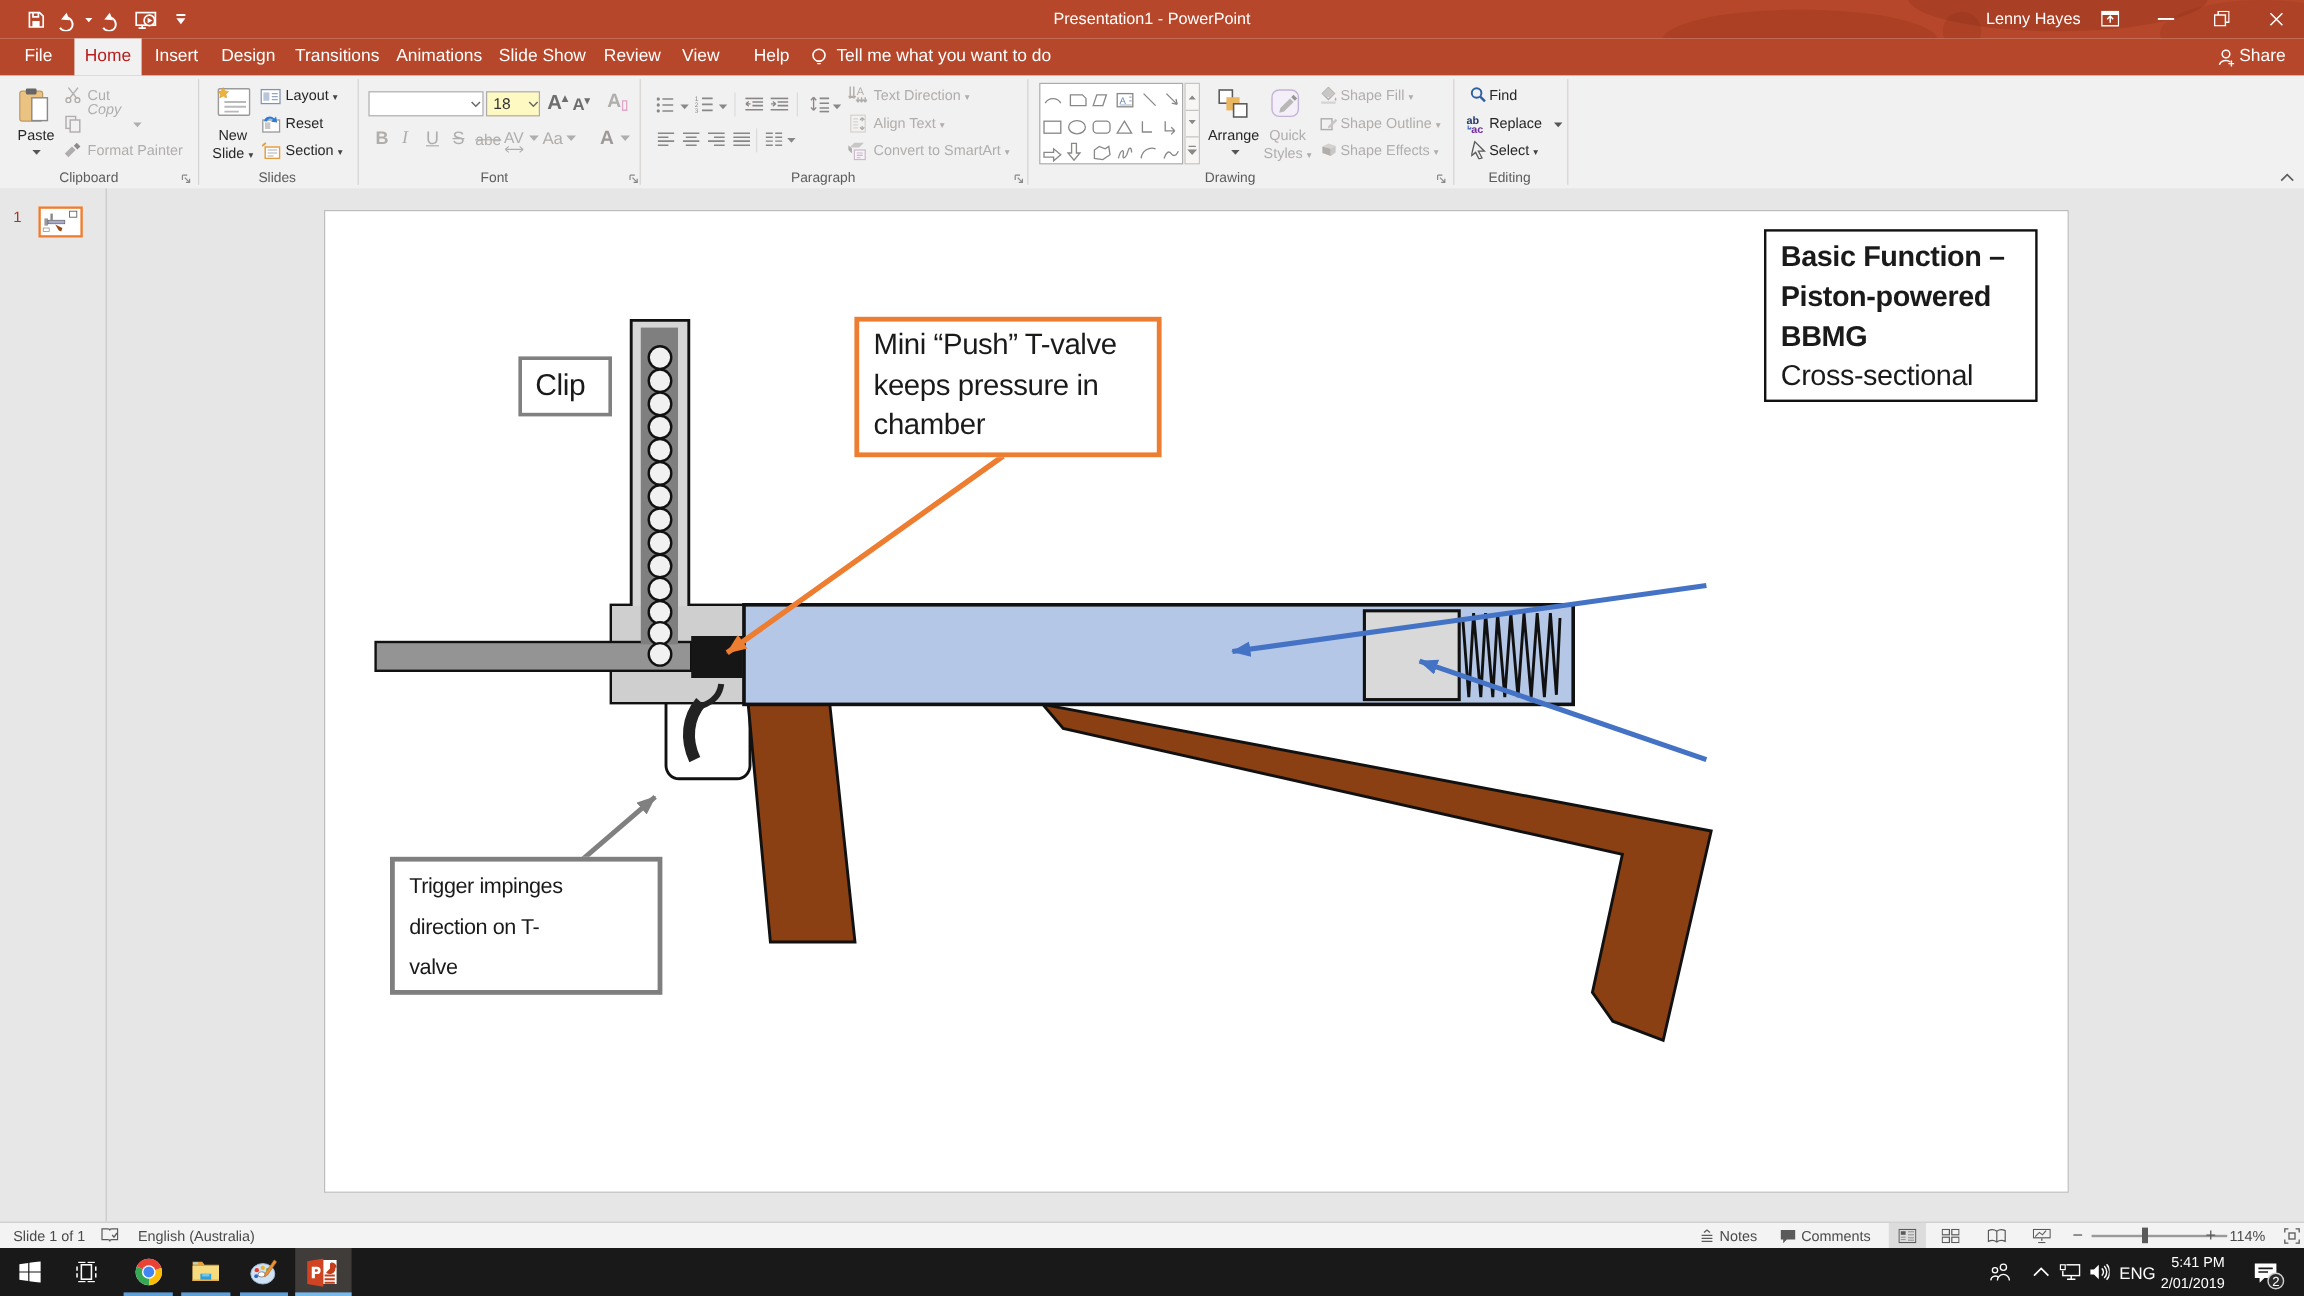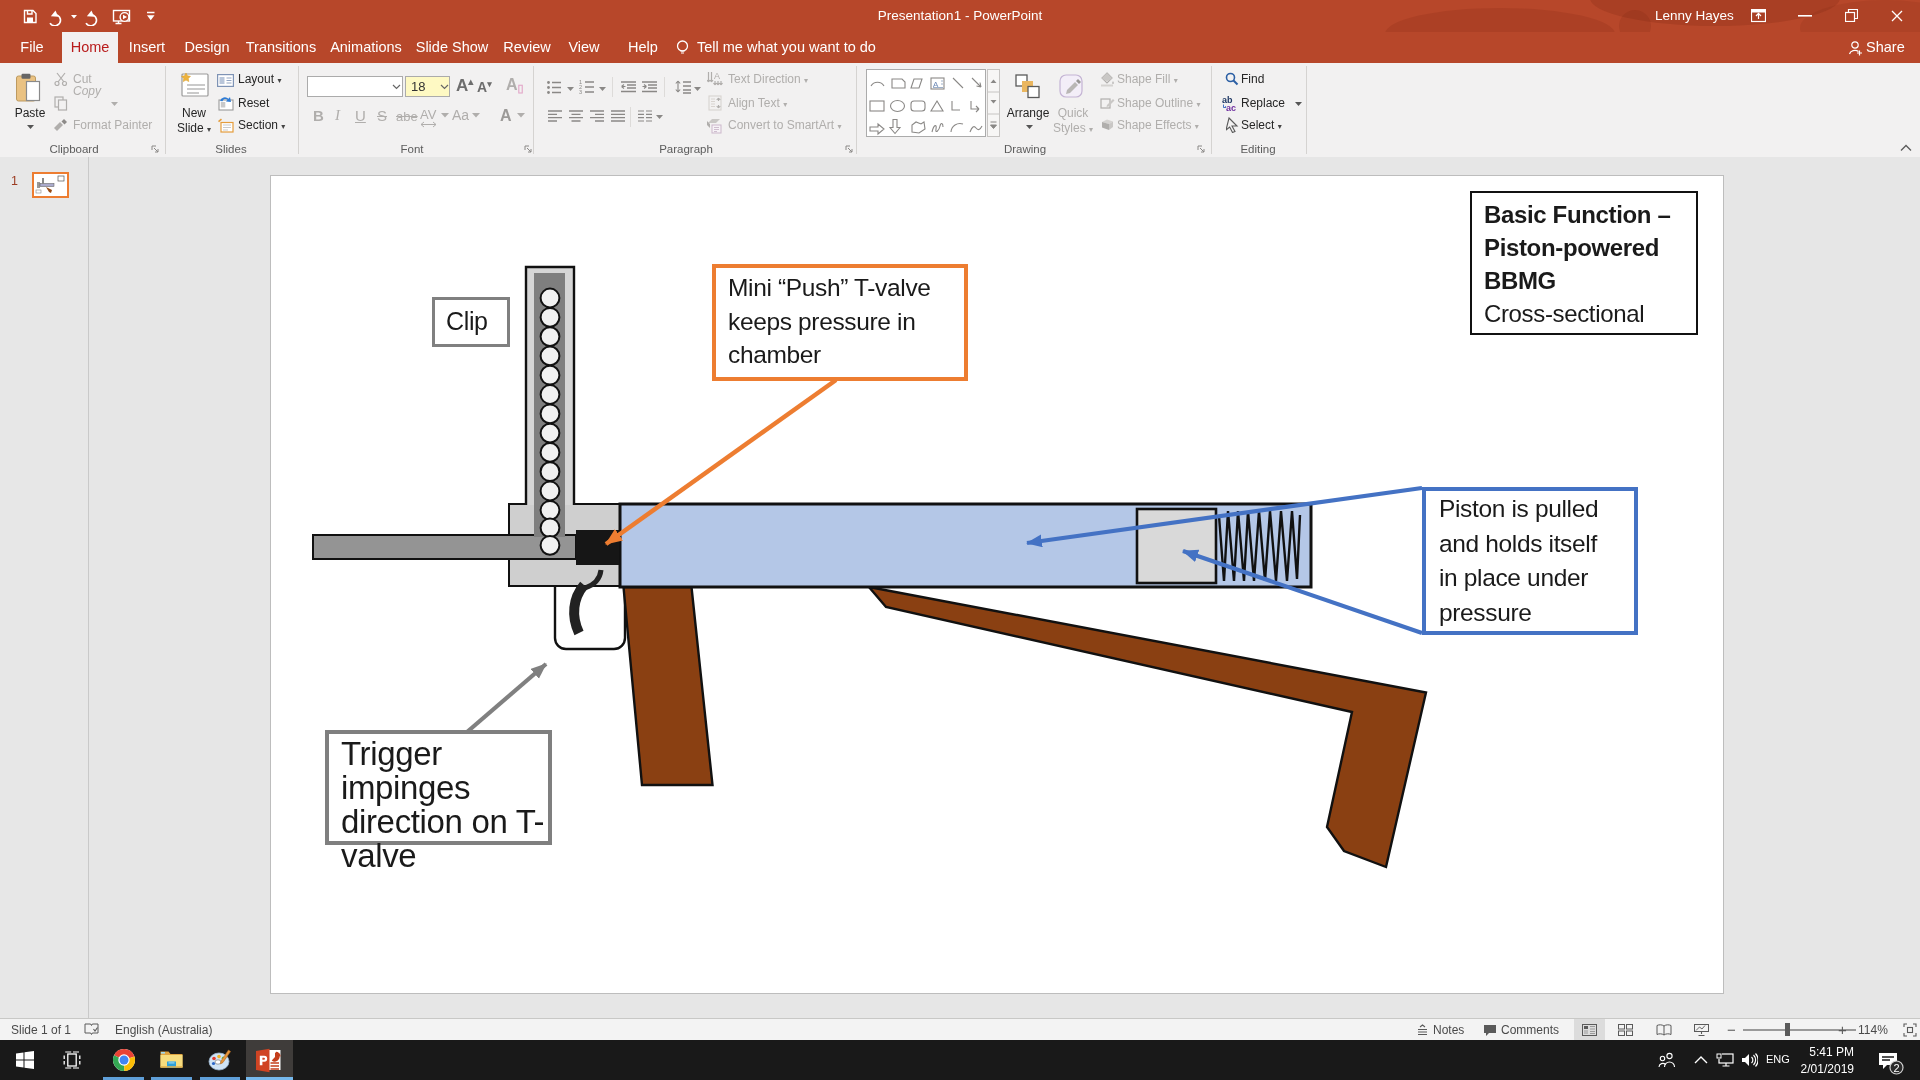--- a/index.html
+++ b/index.html
@@ -490,22 +490,21 @@
   <path d="M314 410 C 303 423 301 441 309 458" fill="none" stroke="#222" stroke-width="10"></path>
 
   <line x1="566" y1="205" x2="336" y2="369" stroke="#ed7d31" stroke-width="4.5" marker-end="url(#ahO)"></line>
   <line x1="1152" y1="313" x2="757" y2="368" stroke="#4472c4" stroke-width="4.2" marker-end="url(#ahB)"></line>
   <line x1="1152" y1="458" x2="913" y2="376" stroke="#4472c4" stroke-width="4.2" marker-end="url(#ahB)"></line>
   <line x1="168" y1="582" x2="276" y2="489" stroke="#808080" stroke-width="4.2" marker-end="url(#ahG)"></line>
 </svg>
 
 <div class="callout" style="left:432px;top:297px;width:78px;height:50px;border:3px solid #808080;font-size:25px;line-height:43px;padding-left:11px;">Clip</div>
 <div class="callout" style="left:712px;top:264px;width:256px;height:117px;border:4px solid #ed7d31;font-size:24.5px;line-height:33.5px;padding:3px 0 0 12px;">Mini “Push” T-valve<br>keeps pressure in<br>chamber</div>
-<div class="callout" style="left:1422px;top:487px;width:216px;height:148px;border:4px solid #4472c4;font-size:24.5px;line-height:34.5px;padding:1px 0 0 13px;">Piston is pulled<br>and holds itself<br>in place under<br>pressure</div>
-<div class="callout" style="left:325px;top:730px;width:227px;height:115px;border:4px solid #7f7f7f;font-size:33px;line-height:34px;padding:3px 0 0 12px;">Trigger impinges<br>direction on T-<br>valve</div>
+<div class="callout" style="left:325px;top:714px;width:227px;height:115px;border:4px solid #7f7f7f;font-size:18px;line-height:34px;padding:3px 0 0 12px;">Trigger impinges<br>direction on T-<br>valve</div>
 <div class="callout" style="left:1470px;top:191px;width:228px;height:144px;border:2px solid #111;font-size:24px;line-height:33px;padding:5px 0 0 12px;"><b>Basic Function –<br>Piston-powered<br>BBMG</b><br>Cross-sectional</div>
 <div id="statusbar">
   <div class="stxt" style="left:11px;top:4px;">Slide 1 of 1</div>
   <svg class="abs" style="left:84px;top:3px" width="15" height="15" viewBox="0 0 15 15">
     <path d="M1 2 h5 a1.5 1.5 0 0 1 1.5 1.5 a1.5 1.5 0 0 1 1.5-1.5 h5 v9 h-5 a1.5 1.5 0 0 0-1.5 1.5 a1.5 1.5 0 0 0-1.5-1.5 h-5 z" fill="none" stroke="#5a5a5a" stroke-width="1"></path>
     <path d="M9.5 7 l1.5 2 2.5-3.5" stroke="#5a5a5a" stroke-width="1.1" fill="none"></path>
   </svg>
   <div class="stxt" style="left:115px;top:4px;">English (Australia)</div>
   <svg class="abs" style="left:1416px;top:5px" width="13" height="12" viewBox="0 0 13 12">
     <path d="M2 10.5 h9 M2 8 h9 M2 5.5 h9 M4 3 l2.5-2 2.5 2" stroke="#5a5a5a" stroke-width="1.1" fill="none"></path>
@@ -614,21 +613,21 @@
   <svg class="abs" style="left:1716px;top:13px" width="18" height="15" viewBox="0 0 18 15">
     <rect x="3" y="1" width="14" height="9" fill="none" stroke="#fff" stroke-width="1.2"></rect>
     <path d="M10 10 v2.5 M6.5 13 h7" stroke="#fff" stroke-width="1.2"></path>
     <rect x="0" y="0" width="6" height="6" fill="#191919"></rect>
     <rect x="1" y="1" width="4" height="4" fill="none" stroke="#fff" stroke-width="1"></rect>
   </svg>
   <svg class="abs" style="left:1741px;top:13px" width="17" height="14" viewBox="0 0 17 14">
     <path d="M1 5 h3 l4-4 v12 l-4-4 h-3 z" fill="#fff"></path>
     <path d="M10.5 4 a4 4 0 0 1 0 6 M12.5 2 a7 7 0 0 1 0 10 M14.5 0.5 a9.5 9.5 0 0 1 0 13" fill="none" stroke="#fff" stroke-width="1.2"></path>
   </svg>
-  <div class="ttxt" style="left:1766px;top:13px;font-size:11px;">ENG</div>
+  <div class="ttxt" style="left:1766px;top:13px;font-size:14px;">ENG</div>
   <div class="ttxt" style="left:1806px;top:5px;width:48px;text-align:right;font-size:12px;">5:41 PM</div>
   <div class="ttxt" style="left:1796px;top:22px;width:58px;text-align:right;font-size:12px;">2/01/2019</div>
   <svg class="abs" style="left:1878px;top:12px" width="26" height="24" viewBox="0 0 26 24">
     <path d="M1 1 h18 v12 h-10 l-4 4 v-4 h-4 z" fill="#fff"></path>
     <g stroke="#191919" stroke-width="1.4">
           <path d="M4 5 h12 M4 8 h8"></path>
         </g>
     <circle cx="18.5" cy="15.5" r="6.5" fill="#2b2b2b" stroke="#cfcfcf" stroke-width="1.2"></circle>
     <text x="18.5" y="19.5" text-anchor="middle" font-size="11" fill="#fff" font-family="Liberation Sans">2</text>
   </svg>

